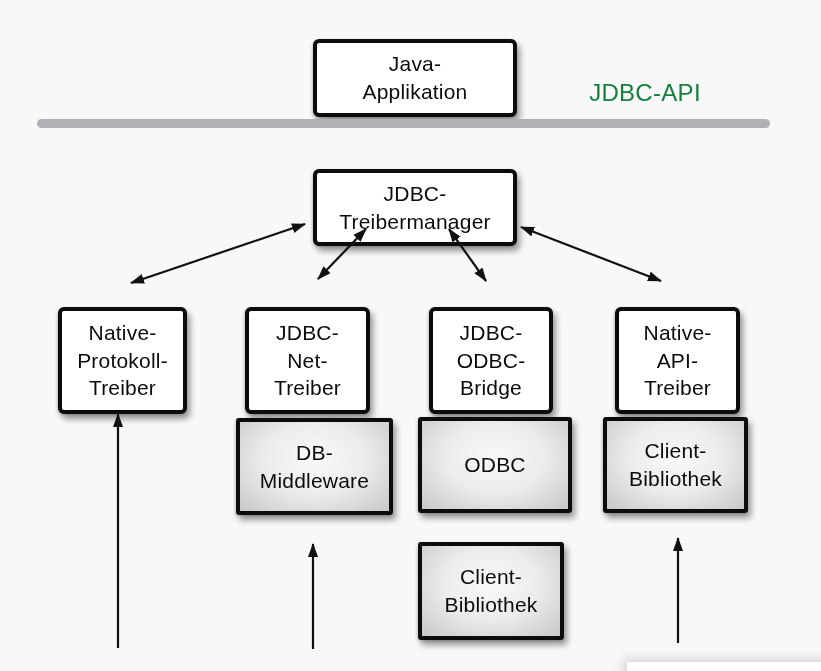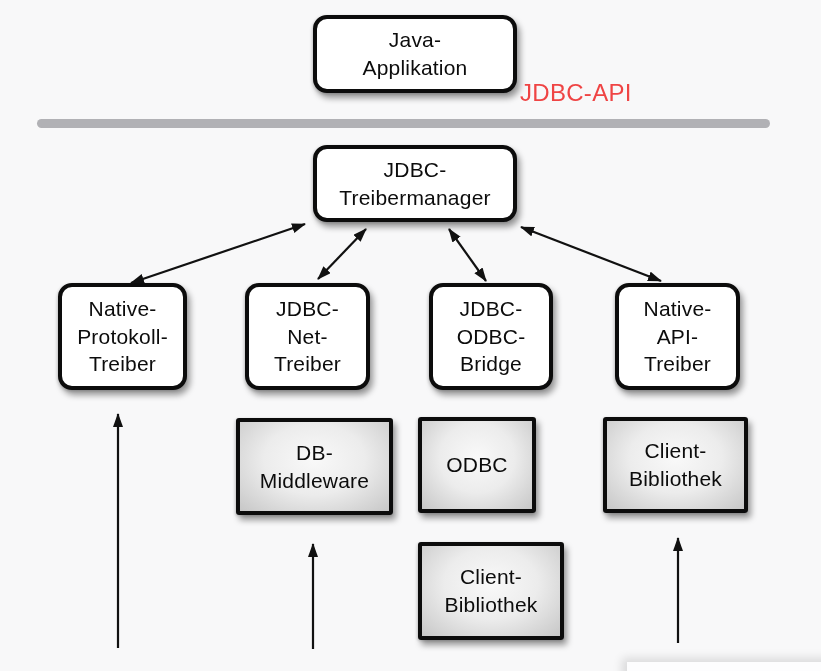--- a/index.html
+++ b/index.html
@@ -16,35 +16,36 @@
     color:#0c0c0c;
   }
   .node{
     position:absolute;display:flex;align-items:center;justify-content:center;
     text-align:center;box-sizing:border-box;
     border:4px solid var(--border);
     font-size:21px;line-height:1.32;letter-spacing:.2px;
     white-space:pre-line;
   }
   .wbox{
-    background:#ffffff;border-radius:14px;
+    background:#ffffff;border-radius:6px;
     box-shadow:3px 5px 6px rgba(0,0,0,.40), -1px 1px 3px rgba(0,0,0,.15);
+    margin-top:24px;
   }
   .gbox{
     background:radial-gradient(ellipse at 50% 42%, #f9f9f9 0%, #ececec 48%, #c7c7c7 100%);
     border-radius:3px;
     box-shadow:3px 5px 6px rgba(0,0,0,.40), -1px 1px 3px rgba(0,0,0,.15);
   }
   .divider{
     position:absolute;left:37px;top:119px;width:733px;height:9px;
     border-radius:5px;background:var(--divider);
   }
   .api-label{
-    position:absolute;top:79px;left:520px;width:250px;text-align:left;
-    font-size:24px;letter-spacing:.3px;color:#ef4444;
+    position:absolute;top:79px;left:520px;width:250px;text-align:center;
+    font-size:24px;letter-spacing:.3px;color:#15803d;
   }
   svg.arrows{position:absolute;left:0;top:0;pointer-events:none;}
   svg.arrows line{stroke:var(--arrow);stroke-width:2.2;}
   svg.arrows .head{fill:var(--arrow);}
   .cropped-box{
     position:absolute;left:627px;top:662px;width:230px;height:40px;
     background:#fdfdfe;
     box-shadow:-5px -4px 9px rgba(0,0,0,.12);
   }
 </style>
@@ -70,21 +71,21 @@
 Treiber</div>
   <div class="node wbox" style="left:429px;top:283px;width:124px;height:107px;">JDBC-
 ODBC-
 Bridge</div>
   <div class="node wbox" style="left:615px;top:283px;width:125px;height:107px;">Native-
 API-
 Treiber</div>
 
   <div class="node gbox" style="left:236px;top:418px;width:157px;height:97px;">DB-
 Middleware</div>
-  <div class="node gbox" style="left:418px;top:417px;width:118px;height:96px;">ODBC</div>
+  <div class="node gbox" style="left:418px;top:417px;width:154px;height:96px;">ODBC</div>
   <div class="node gbox" style="left:603px;top:417px;width:145px;height:96px;">Client-
 Bibliothek</div>
   <div class="node gbox" style="left:418px;top:542px;width:146px;height:98px;">Client-
 Bibliothek</div>
 
   <div class="cropped-box"></div>
 
   <svg class="arrows" width="821" height="671" viewBox="0 0 821 671">
     <defs>
       <marker id="ah" markerWidth="15" markerHeight="11" refX="13" refY="5" orient="auto-start-reverse" markerUnits="userSpaceOnUse">

